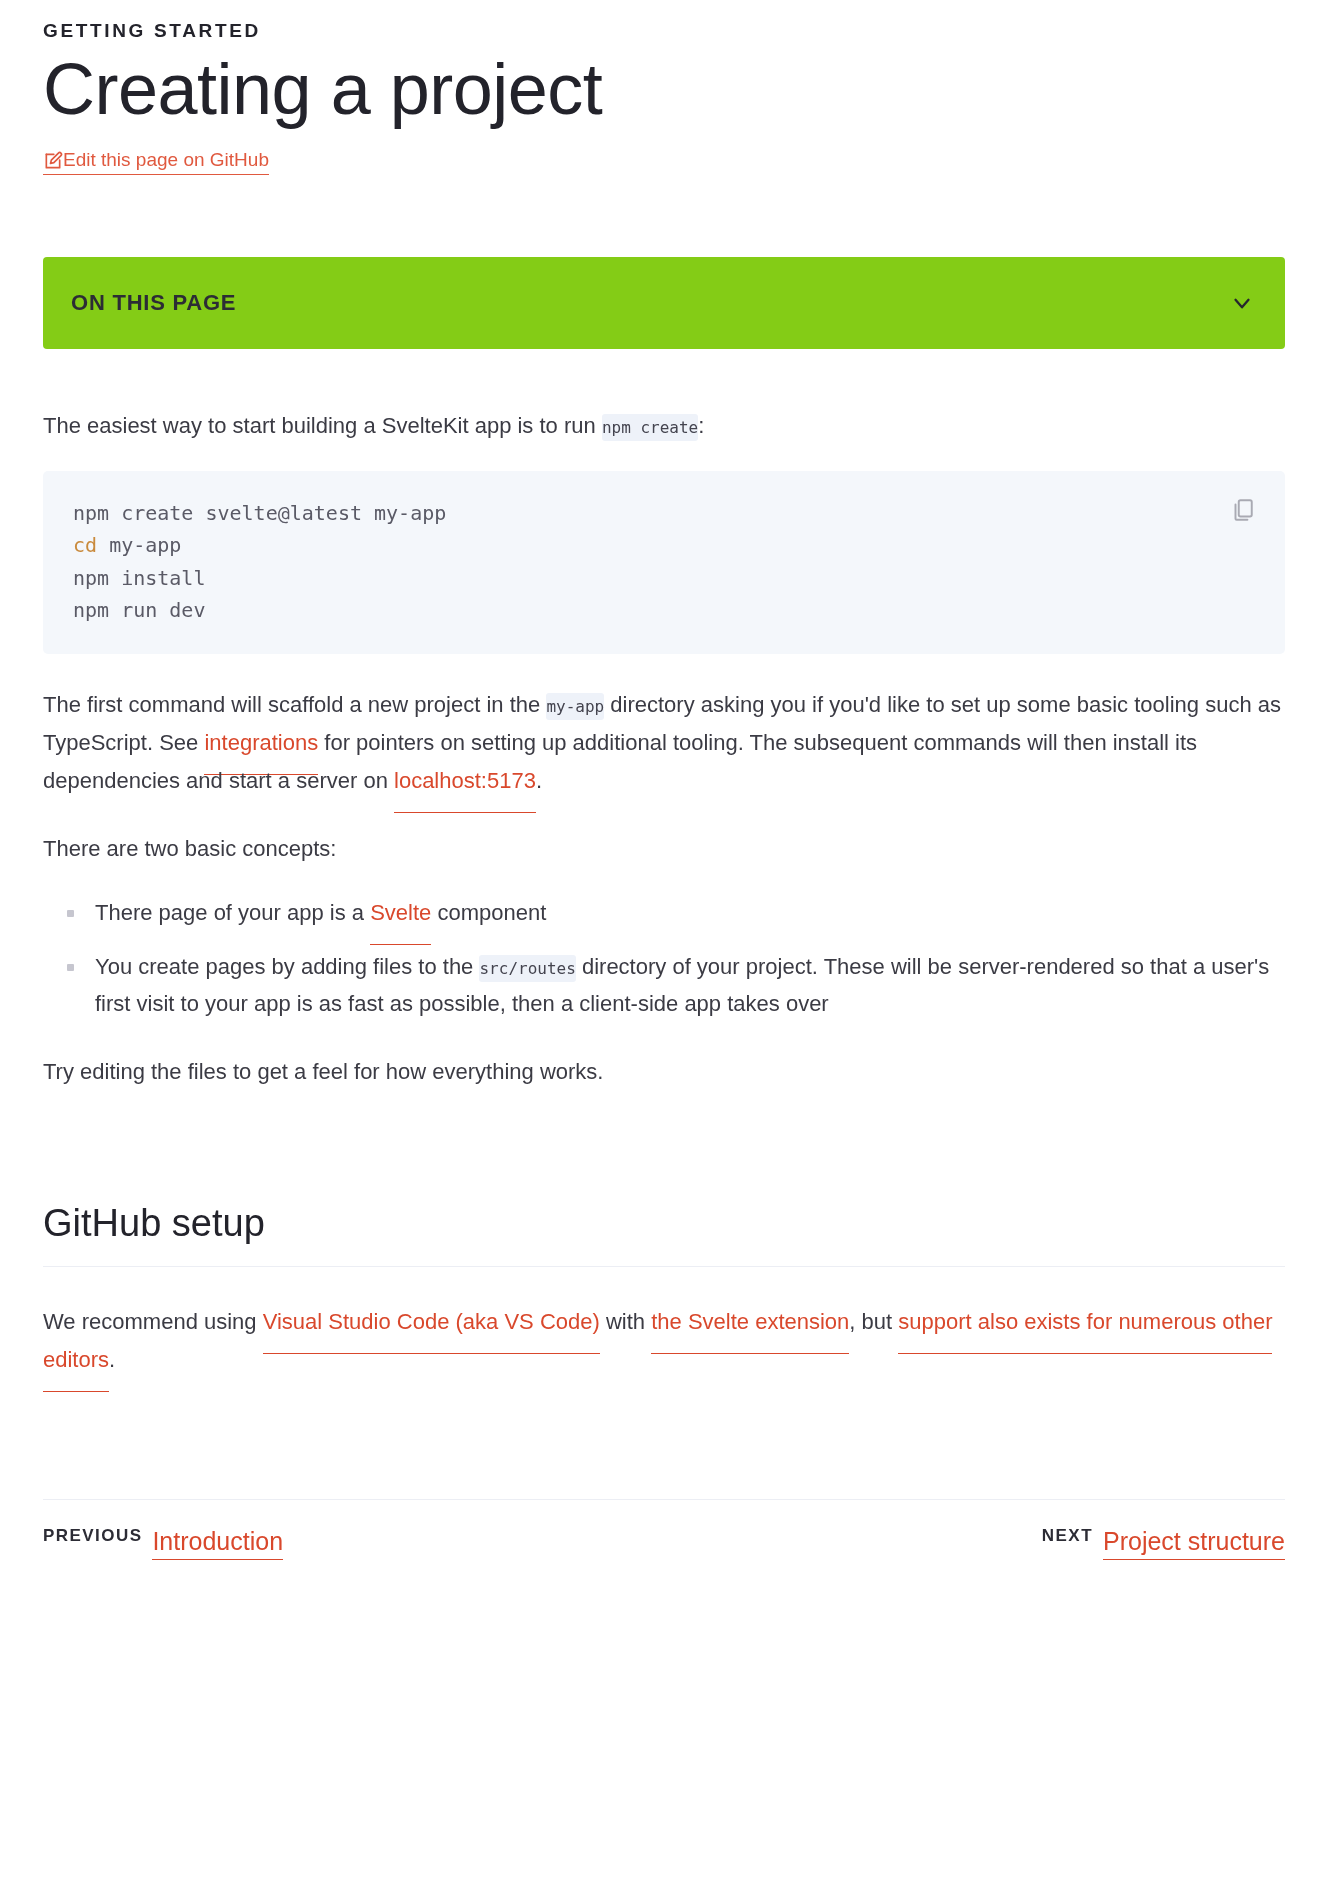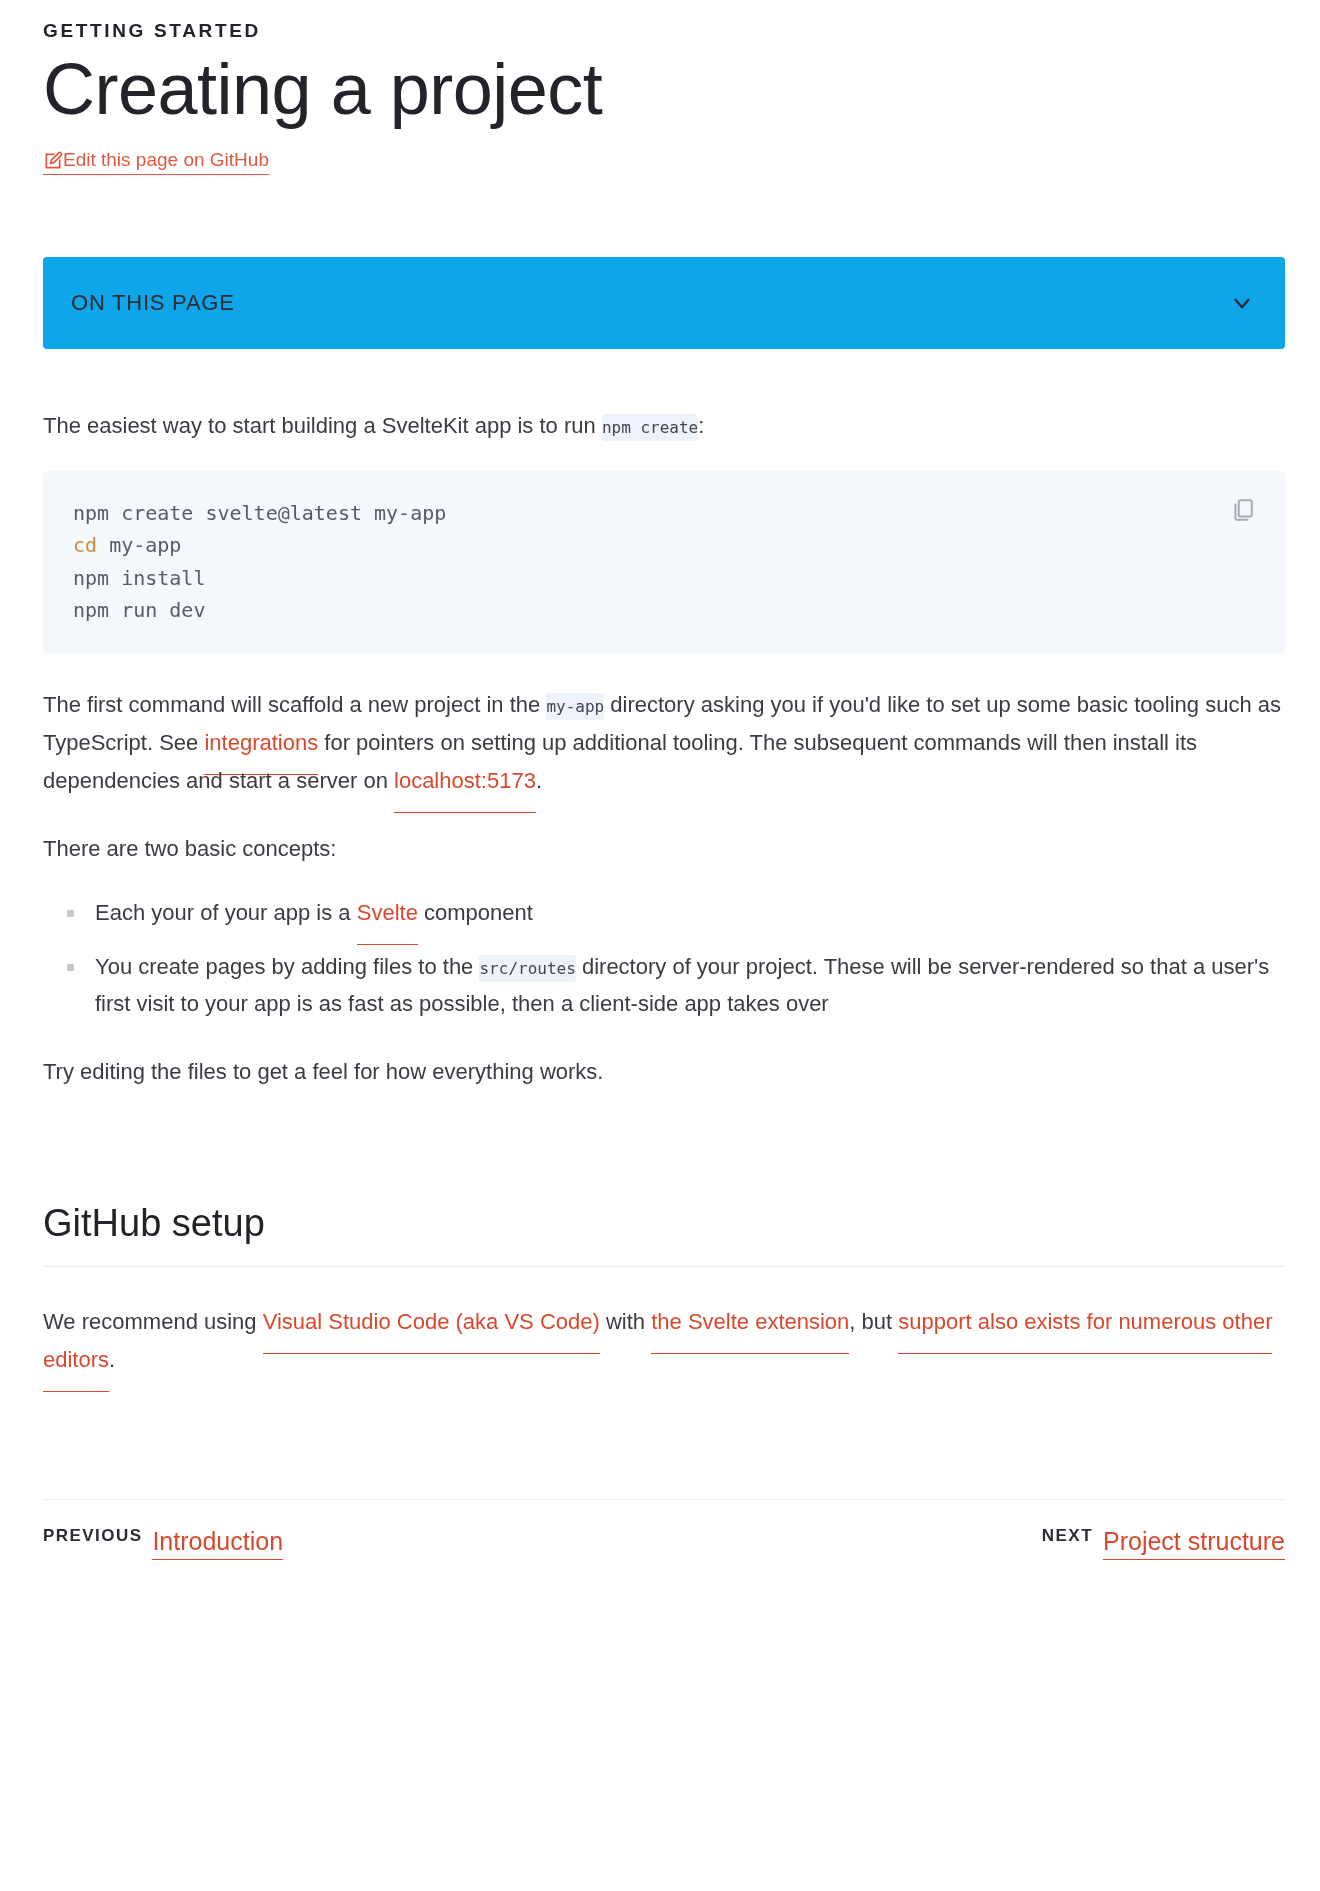--- a/index.html
+++ b/index.html
@@ -55,28 +55,29 @@
     text-decoration:none;
     border-bottom:1.6px solid var(--link);
     padding-bottom:2px;
     line-height:1.2;
   }
   .edit-link .ico{display:inline-flex;align-items:center;}
 
   
   .onthispage{
     margin:82px 0 0 0;
-    background:#0ea5e9;
+    background:#84cc16;
     border-radius:4px;
     height:92px;
     display:flex;
     align-items:center;
     justify-content:space-between;
     padding:0 30px 0 28px;
     width:1242px;
+    font-weight:bold;
   }
   .onthispage .label{
     font-size:22px;
     letter-spacing:.035em;
     color:#2c2c35;
   }
   .chev{display:flex;align-items:center;}
 
   
   .content{margin-top:58px;width:1242px;}
@@ -259,21 +260,21 @@
       <span>directory asking you if you'd like to set up some basic tooling such as TypeScript. See</span>
       <a class="lnk" href="#">integrations</a>
       <span>for pointers on setting up additional tooling. The subsequent commands will then install its dependencies and start a server on</span>
       <a class="lnk" href="#">localhost:5173</a><span>.</span>
     </p>
 
     <p class="para tight">There are two basic concepts:</p>
 
     <ul class="concepts">
       <li>
-        <span>Each your of your app is a</span>
+        <span>There page of your app is a</span>
         <a class="lnk" href="#">Svelte</a>
         <span>component</span>
       </li>
       <li>
         <span>You create pages by adding files to the</span>
         <code class="chip">src/routes</code>
         <span>directory of your project. These will be server-rendered so that a user's first visit to your app is as fast as possible, then a client-side app takes over</span>
       </li>
     </ul>
 

